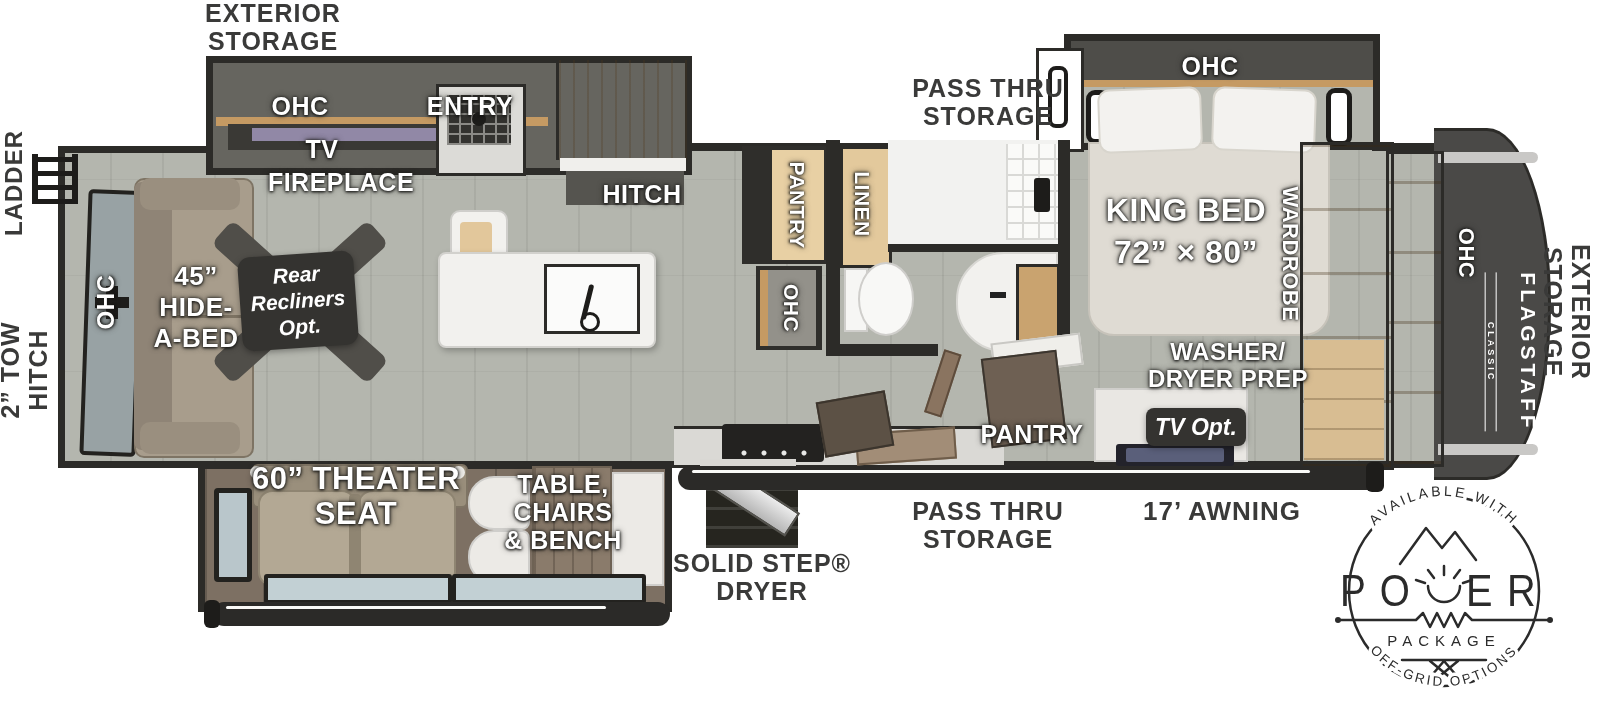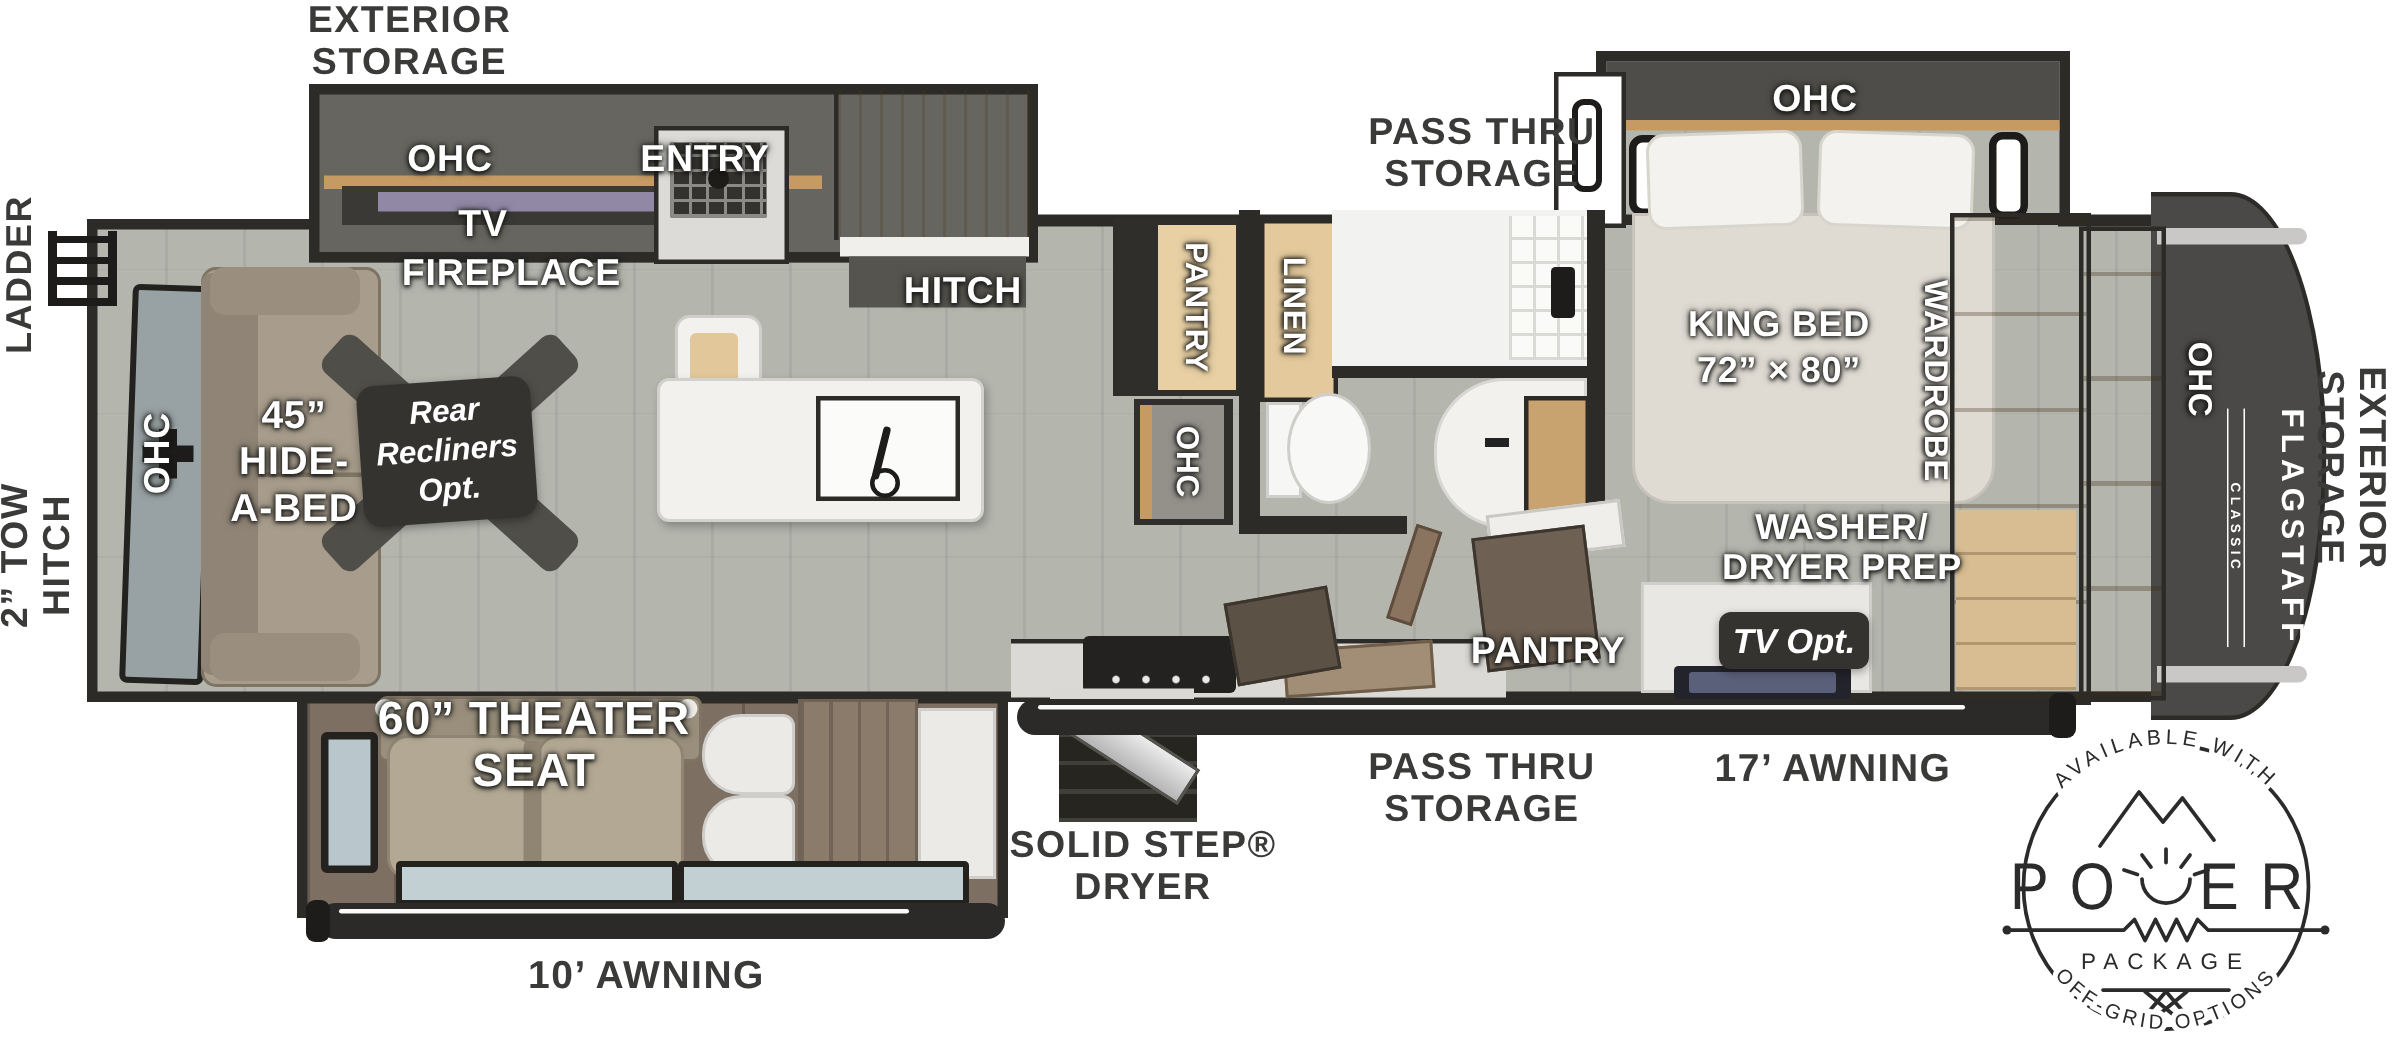--- a/index.html
+++ b/index.html
@@ -174,51 +174,53 @@
 
   <div class="hlabel ilabel" style="left:300px;top:106px;font-size:25px;">OHC</div>
   <div class="hlabel ilabel" style="left:470px;top:106px;font-size:25px;">ENTRY</div>
   <div class="hlabel ilabel" style="left:322px;top:149px;font-size:25px;">TV</div>
   <div class="hlabel ilabel" style="left:341px;top:182px;font-size:25px;">FIREPLACE</div>
   <div class="hlabel ilabel" style="left:642px;top:194px;font-size:25px;">HITCH</div>
   <div class="vlabel r90 ilabel" style="left:797px;top:205px;font-size:21px;">PANTRY</div>
   <div class="vlabel r90 ilabel" style="left:791px;top:308px;font-size:21px;">OHC</div>
   <div class="vlabel r90 ilabel" style="left:862px;top:204px;font-size:21px;">LINEN</div>
   <div class="hlabel ilabel" style="left:1210px;top:66px;font-size:25px;">OHC</div>
-  <div class="hlabel ilabel" style="left:1186px;top:232px;font-size:24px;line-height:1.3;">KING BED
+  <div class="hlabel ilabel" style="left:1186px;top:232px;font-size:32px;line-height:1.3;">KING BED
 72” × 80”</div>
   <div class="vlabel r90 ilabel" style="left:1290px;top:254px;font-size:22px;">WARDROBE</div>
   <div class="vlabel r90 ilabel" style="left:1466px;top:253px;font-size:22px;">OHC</div>
   <div class="hlabel ilabel" style="left:1228px;top:366px;font-size:24px;">WASHER/
 DRYER PREP</div>
   <div class="hlabel ilabel" style="left:1032px;top:434px;font-size:25px;">PANTRY</div>
   <div class="hlabel ilabel" style="left:196px;top:308px;font-size:26px;line-height:1.2;">45”
 HIDE-
 A-BED</div>
   <div class="vlabel rm90 ilabel" style="left:106px;top:302px;font-size:24px;">OHC</div>
   <div class="hlabel ilabel" style="left:356px;top:497px;font-size:31px;">60” THEATER
 SEAT</div>
+  <div class="hlabel ilabel" style="left:563px;top:512px;font-size:25px;">TABLE,
+CHAIRS
+&amp; BENCH</div>
 
   <div class="badge" style="left:1146px;top:408px;width:100px;height:38px;border-radius:8px;font-size:23px;">
     <span>TV Opt.</span>
   </div>
 
   <div class="hlabel elabel" style="left:273px;top:27px;font-size:25px;">EXTERIOR
 STORAGE</div>
   <div class="vlabel rm90 elabel" style="left:14px;top:183px;font-size:24px;">LADDER</div>
   <div class="vlabel rm90 elabel" style="left:24px;top:370px;font-size:25px;">2”  TOW
 HITCH</div>
   <div class="hlabel elabel" style="left:988px;top:102px;font-size:25px;">PASS THRU
 STORAGE</div>
   <div class="vlabel r90 elabel" style="left:1567px;top:312px;font-size:25px;">EXTERIOR
 STORAGE</div>
   <div class="hlabel elabel" style="left:988px;top:525px;font-size:25px;">PASS THRU
 STORAGE</div>
   <div class="hlabel elabel" style="left:1222px;top:512px;font-size:26px;">17’ AWNING</div>
-  <div class="hlabel elabel" style="left:431px;top:650px;font-size:26px;">10’ AWNING</div>
   <div class="hlabel elabel" style="left:762px;top:577px;font-size:25px;">SOLID STEP®
 DRYER</div>
 
   <svg style="position:absolute;left:1324px;top:474px;" width="240" height="234" viewBox="0 0 240 234">
     <g fill="none" stroke="#2b2b2b" stroke-width="2.5" stroke-linecap="round" stroke-linejoin="round">
       <circle cx="120" cy="117" r="95"></circle>
       <path d="M 76,90 L 102,54 L 118,74 L 131,58 L 152,86"></path>
       <path d="M 104,112 A 16,16 0 0 0 136,112"></path>
       <path d="M 120,92 L 120,101 M 104,96 L 110,104 M 136,96 L 130,104 M 92,106 L 101,109 M 148,106 L 139,109"></path>
       <path d="M 16,146 H 92 L 99,139 L 106,153 L 113,139 L 120,153 L 127,139 L 134,153 L 141,139 L 148,146 H 224"></path>

